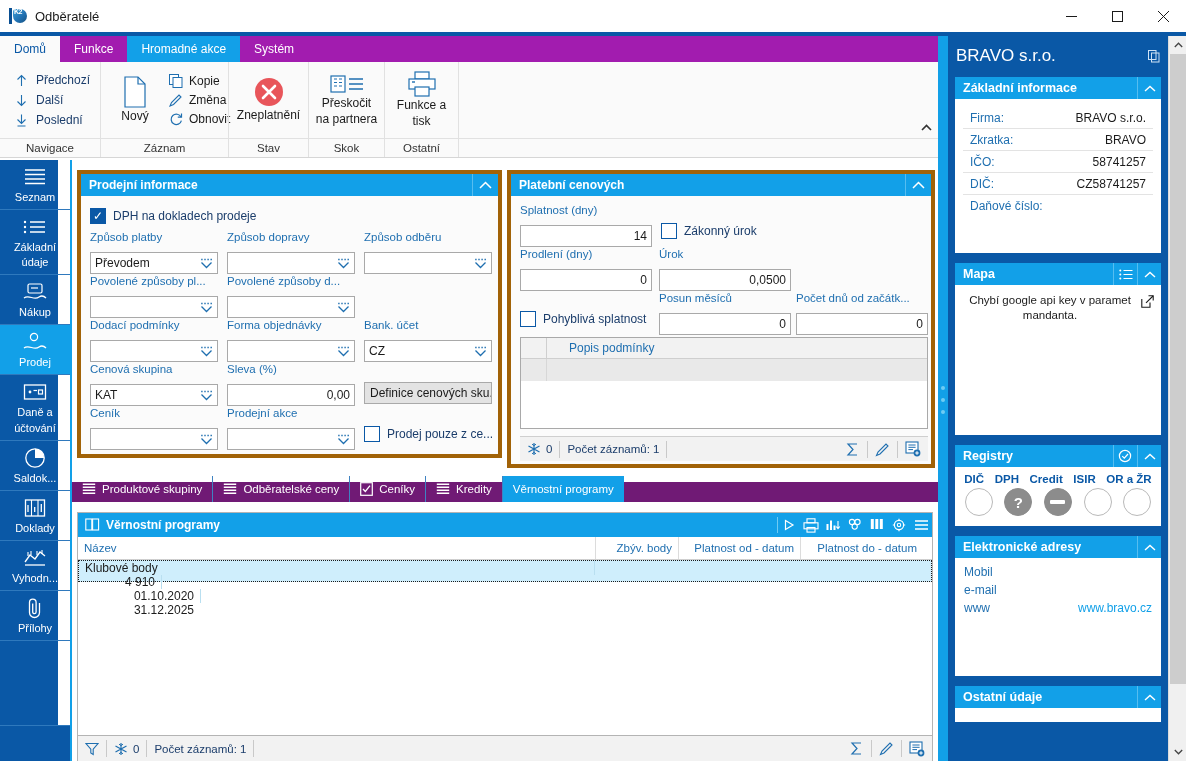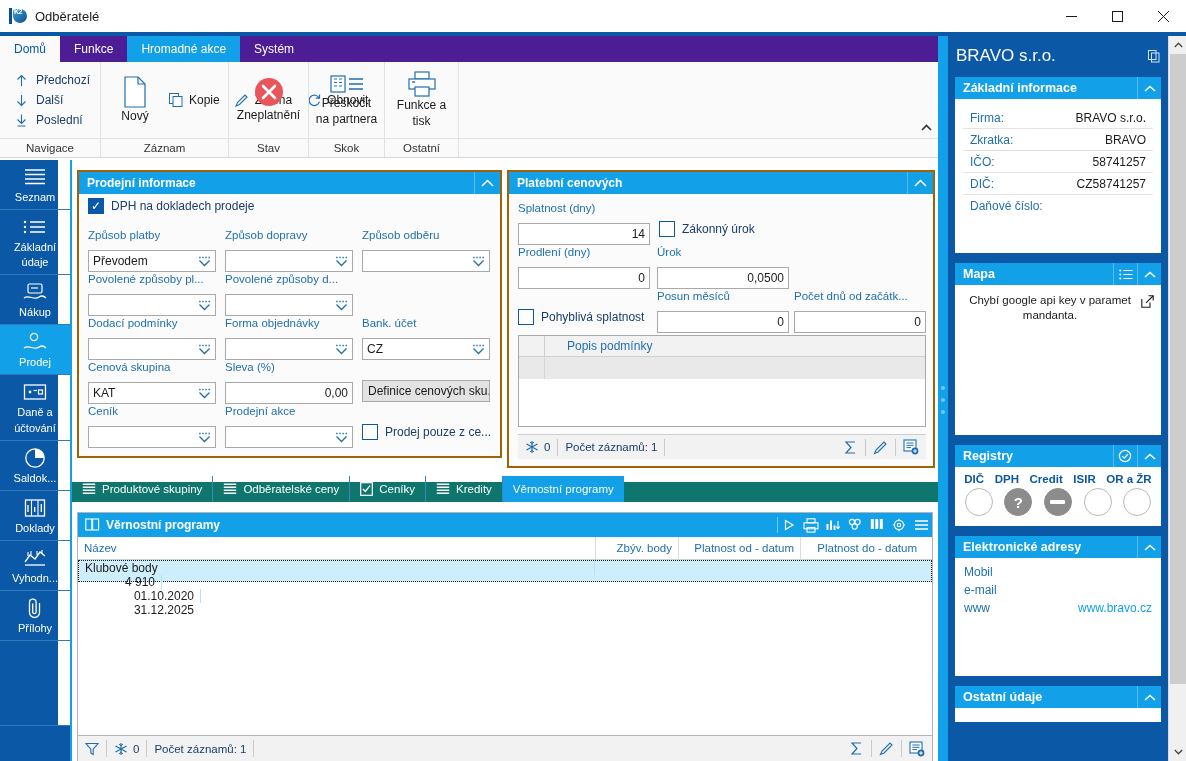--- a/index.html
+++ b/index.html
@@ -48,21 +48,21 @@
     position: absolute; left: 0; top: 32px; width: 1186px; height: 4px; background: #0a58a6;
   }
 
   
   .ribbon {
     position: absolute; left: 0; top: 36px; width: 940px; height: 122px;
     background: #fafafa; border-right: 1px solid #ffffff;
   }
   .ribbon-tabs {
     position: absolute; left: 0; top: 0; height: 26px; width: 940px;
-    background: #4c1d95; display: flex; align-items: stretch;
+    background: #a21caf; display: flex; align-items: stretch;
   }
   .rtab {
     padding: 0 14px; display: flex; align-items: center; color: #ffffff;
     font-size: 12px; cursor: default; white-space: nowrap;
   }
   .rtab.active { background: #fafafa; color: #0a58a6; }
   .rtab.hl { background: #12a0e8; }
 
   .ribbon-body {
     position: absolute; left: 0; top: 26px; width: 940px; height: 96px;
@@ -80,21 +80,21 @@
   .nav-item {
     display: flex; align-items: center; gap: 6px; font-size: 12px; color: #1b3d6b;
     padding: 2px 4px; white-space: nowrap;
   }
   .nav-item .ic { width: 14px; text-align: center; color: #1f6fb0; font-size: 13px; }
   .big-btn {
     display: flex; flex-direction: column; align-items: center; justify-content: center;
     gap: 2px; padding: 2px 10px; min-width: 56px; font-size: 12px; color: #1b1b1b;
     white-space: nowrap; line-height: 1.15; text-align: center;
   }
-  .small-col { display: flex; gap: 3px; }
+  .small-col { display: flex; flex-direction: column; gap: 3px; }
   .small-btn {
     display: flex; align-items: center; gap: 6px; font-size: 12px; color: #1b1b1b;
     padding: 1px 6px; white-space: nowrap;
   }
   .ribbon-collapse {
     position: absolute; right: 6px; bottom: 22px; width: 16px; height: 16px;
     display: flex; align-items: center; justify-content: center; color: #333;
   }
 
   
@@ -111,21 +111,21 @@
   .sb-item .sbic { height: 22px; display: flex; align-items: center; justify-content: center; }
   .sb-fill { position: absolute; left: 0; bottom: 0; width: 70px; height: 36px; background: #0a58a6; border-top: 1px solid #2f79bd;}
 
   
   .main {
     position: absolute; left: 70px; top: 160px; width: 868px; height: 601px;
     background: #ffffff; border-left: 2px solid #12a0e8;
   }
   .mains { position: absolute; left: 0; top: 0; right: 0; bottom: 0; }
 
-  .panel { position: absolute; background: #7dd3fc; border: 2px solid #a16207; }
+  .panel { position: absolute; background: #7dd3fc; border: 4px solid #a16207; }
   .panel-head {
     height: 22px; background: #12a0e8; color: #ffffff; display: flex; align-items: center;
     padding: 0 0 0 8px; font-size: 12px; font-weight: bold;
   }
   .panel-head .chev {
     margin-left: auto; width: 26px; height: 22px; display: flex; align-items: center; justify-content: center;
     border-left: 1px solid #56bdf0; color: #fff;
   }
   .panel-body { position: absolute; left: 0; right: 0; top: 22px; bottom: 0; background: #fbfbfb; }
 
@@ -165,21 +165,21 @@
   .statusbar {
     height: 25px; background: #f2f2f2; border-top: 1px solid #cfcfcf; display: flex; align-items: center;
     font-size: 11.5px; color: #1b3d6b; gap: 0;
   }
   .sb-cell { display: flex; align-items: center; gap: 5px; padding: 0 7px; height: 25px; }
   .sb-sep { width: 1px; height: 17px; background: #c9c9c9; }
   .sb-right { margin-left: auto; display: flex; align-items: center; height: 25px; }
 
   
   .tabstrip {
-    position: absolute; left: 0; top: 322px; width: 868px; height: 20px; background: #0f766e;
+    position: absolute; left: 0; top: 322px; width: 868px; height: 20px; background: #701a75;
     display: flex; align-items: flex-end; text-align: center;
   }
   .btab {
     height: 26px; display: flex; align-items: center; gap: 6px; padding: 0 10px;
     color: #ffffff; font-size: 11.5px; white-space: nowrap; border-right: 1px solid #3f83c2;
   }
   .btab.active { background: #12a0e8; border-right: none; }
   .tabstrip .rest { flex: 1; height: 26px; }
 
   
@@ -570,21 +570,21 @@
         <div class="panel-head">
           <span>Prodejní informace</span>
           <span class="chev">
             <svg width="13" height="8" viewBox="0 0 13 8">
                 <path d="M1 7 L6.5 1.5 L12 7" stroke="#fff" fill="none" stroke-width="1.5"></path>
               </svg>
           </span>
         </div>
         <div class="panel-body">
 
-          <div class="chk" style="position:absolute;left:9px;top:4px;justify-content:flex-end;">
+          <div class="chk" style="position:absolute;left:9px;top:12px;justify-content:flex-end;">
             <span class="box on"></span>
             <span>DPH na dokladech prodeje</span>
           </div>
 
           <div class="fld" style="left:9px;top:35px;width:128px">
             <div class="fld-label">Způsob platby</div>
             <div class="fld-input">
               <span>Převodem</span>
               <span class="lookup">
                 <svg width="13" height="11" viewBox="0 0 13 11">

